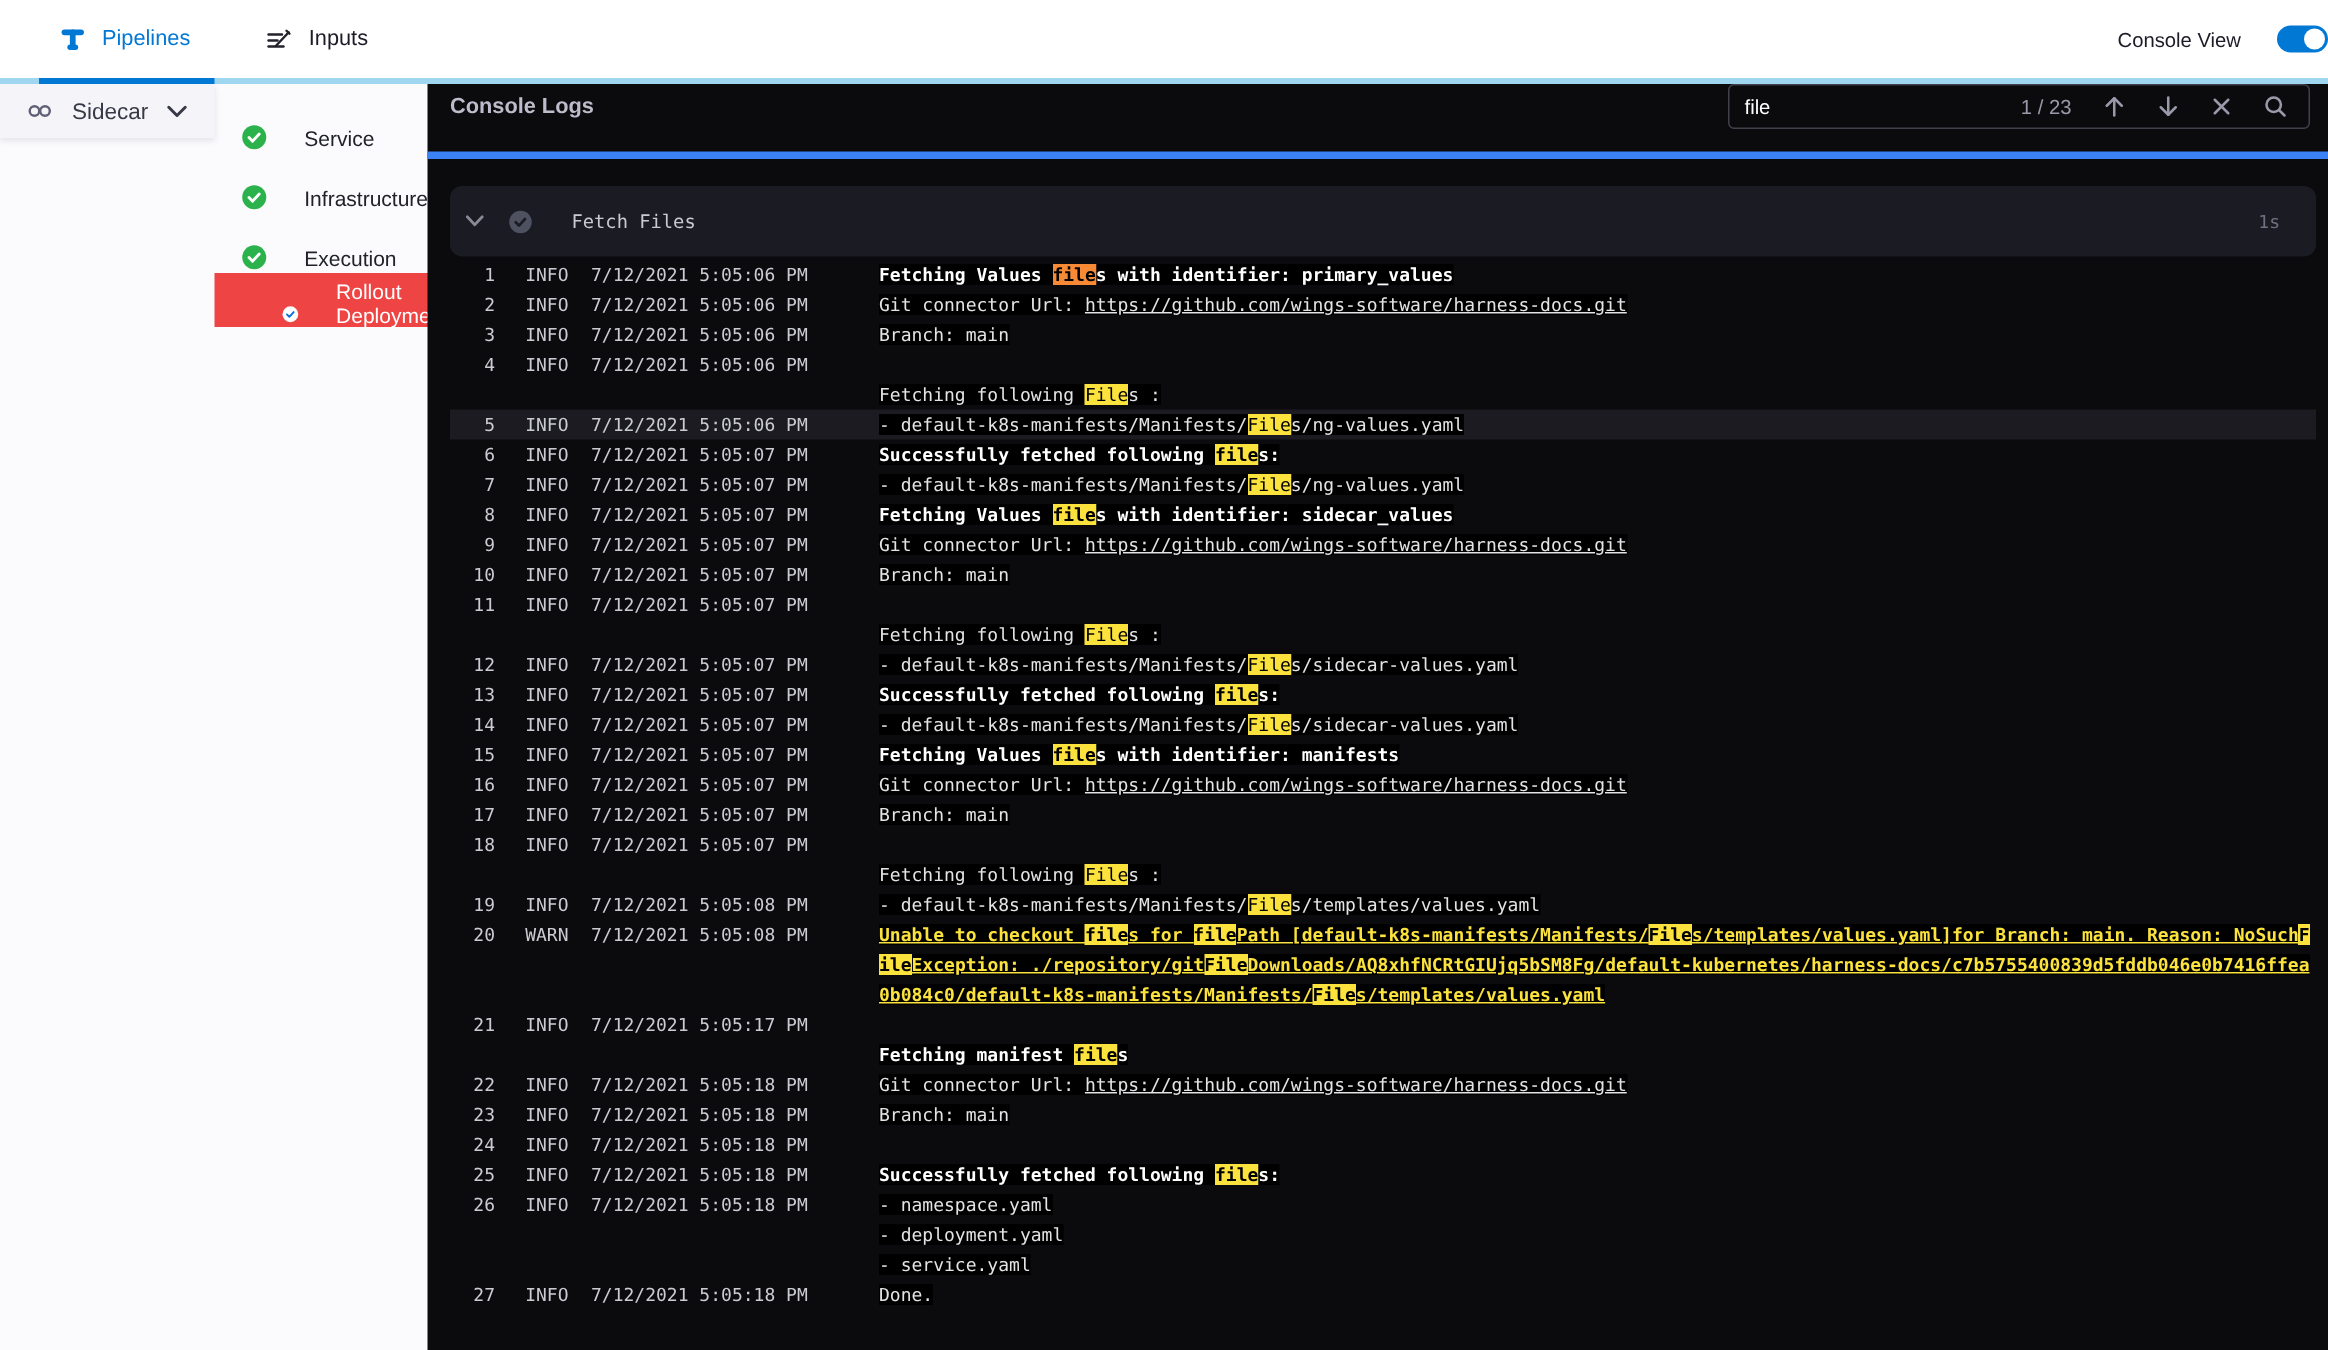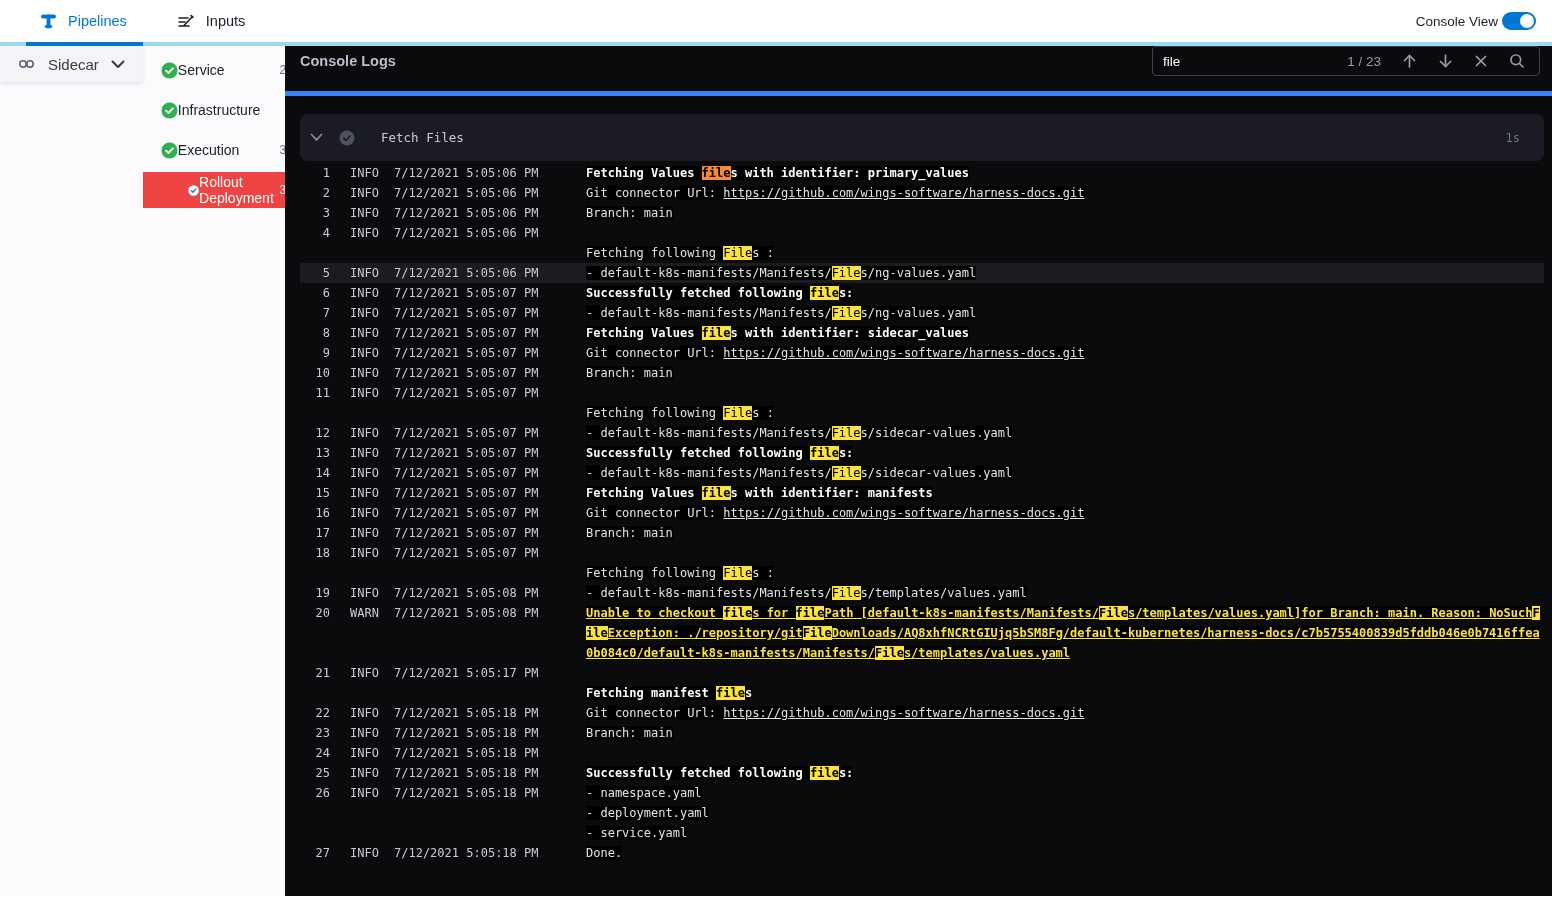--- a/index.html
+++ b/index.html
@@ -1,48 +1,48 @@
 <!DOCTYPE html>
 <html><head>
 <meta charset="utf-8">
 <style>
   * { box-sizing: border-box; margin: 0; padding: 0; }
   html,body { width:1552px; height:900px; overflow:hidden; background:#fff;
     font-family:"Liberation Sans", sans-serif; }
 
   
-  .topbar { position:relative; height:46px; background:#fff; display:flex;
+  .topbar { position:relative; height:56px; background:#fff; display:flex;
     align-items:center; border-bottom:4px solid #9ED7EF; }
   .tab { display:flex; align-items:center; gap:11px; font-size:14.5px;
     color:#1C1C28; cursor:pointer; }
   .tab-pipelines { margin-left:40px; }
   .tab-inputs { margin-left:50px; }
   .tab.active { color:#0278D5; }
   .active-underline { position:absolute; bottom:-4px; left:26px; width:117px;
     height:4px; background:#0278D5; }
-  .console-view { margin-left:auto; margin-right:16px; display:flex;
-    align-items:center; gap:4px; font-size:13.5px; color:#1C1C28; }
+  .console-view { margin-left:auto; display:flex;
+    align-items:center; gap:24px; font-size:13.5px; color:#1C1C28; }
   .toggle { width:34px; height:18px; border-radius:9px; background:#0278D5;
     position:relative; cursor:pointer; }
   .toggle .knob { position:absolute; right:2px; top:2px; width:14px; height:14px;
     border-radius:50%; background:#fff; }
 
   
   .main { display:flex; height:850px; }
 
   
   .sidebar { width:285px; background:#FBFBFD; flex:none; display:flex;
     flex-direction:row; }
   .stage-header { height:36px; flex:none; display:flex; align-items:center;
     padding:0 18px; background:#F4F4F9; box-shadow:0 2px 4px rgba(40,41,61,.10);
     font-size:15px; color:#383946; gap:12px; cursor:pointer; }
   .stage-header .chev { margin-left:auto; }
   .steps { padding-top:4px; }
-  .step { height:40px; display:flex; align-items:center; padding:0 20px 0 18px;
-    font-size:14px; color:#22222A; gap:0; cursor:pointer; }
+  .step { height:40px; display:flex; align-items:flex-end; padding:0 20px 0 18px;
+    font-size:14px; color:#22222A; gap:25px; cursor:pointer; }
   .step .dur { margin-left:auto; font-size:12px; color:#6B6D85; }
   .step.sel { height:36px; margin:2px 0; background:#ef4444;
     border-radius:0 18px 18px 0; color:#fff; padding-left:45px; }
   .step.sel .dur { color:#fff; }
 
   
   .console { flex:1; min-width:0; background:#0B0B0E; display:flex;
     flex-direction:column; }
   .console-header { height:50px; flex:none; display:flex; align-items:center;
     padding:0 12px 15px 15px; border-bottom:5px solid #3b82f6; }

